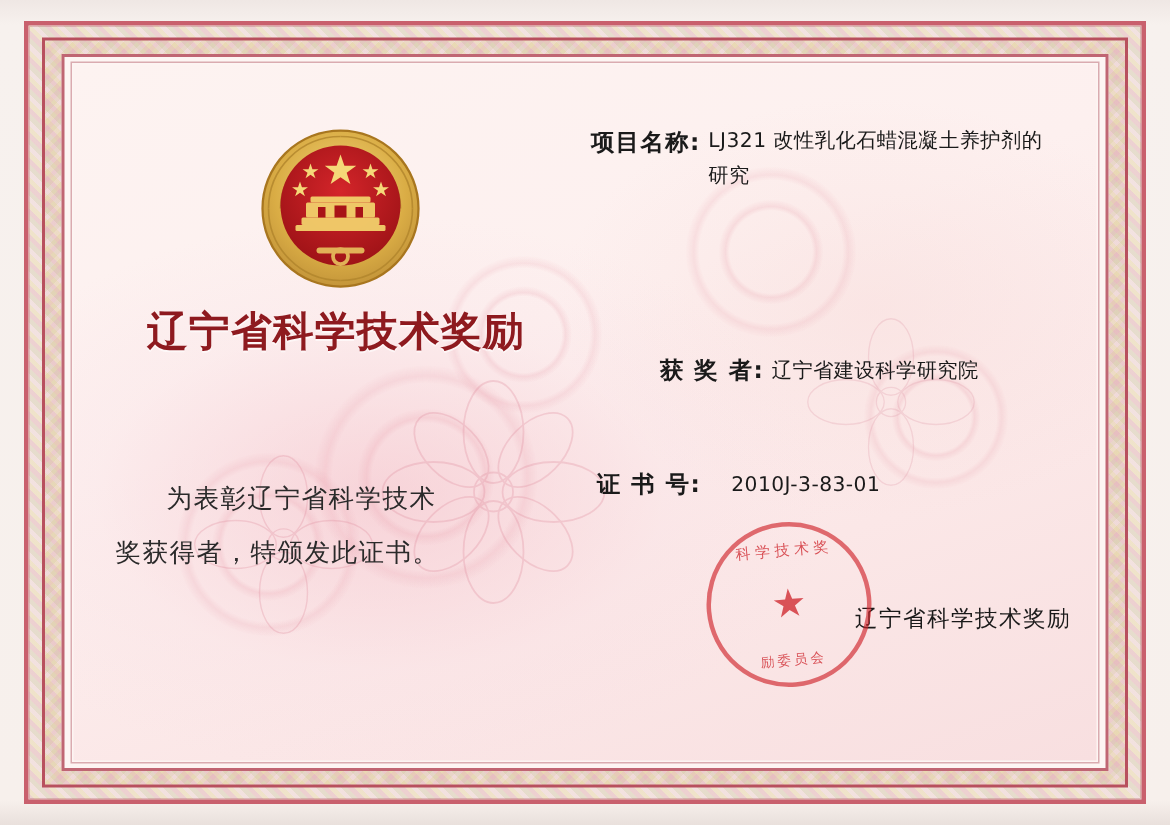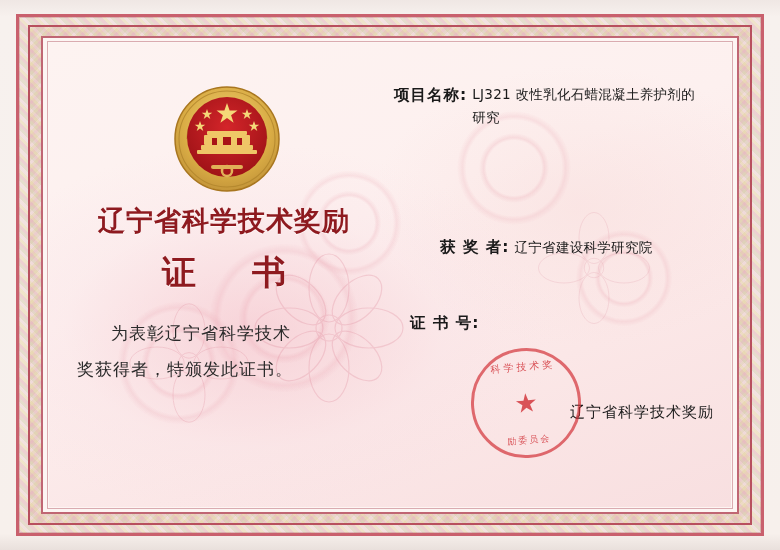--- a/index.html
+++ b/index.html
@@ -196,21 +196,21 @@
     margin-left: 5px;
     color: #1a1a1a;
     font-size: 13.5px;
     letter-spacing: 0.3px;
     max-width: 232px;
   }
   .row-project { left: 0; top: 40px; }
   .row-project .field-value { line-height: 23px; }
   .row-level { left: 0; top: 136px; }
   .row-winner { left: 0; top: 192px; margin-left: 46px; }
-  .row-number { left: 16px; top: 268px; gap: 15px; }
+  .row-number { left: 4px; top: 268px; gap: 15px; }
   .row-number .field-value { font-size: 13.5px; }
 
   .issuer {
     position: absolute;
     left: 20px;
     top: 330px;
     width: 300px;
     text-align: right;
     font-size: 15px;
     letter-spacing: 0.5px;
@@ -373,41 +373,41 @@
 
         <g fill="#e8c25f" opacity="0.9">
           <rect x="44" y="86" width="32" height="4" rx="2"></rect>
           <circle cx="60" cy="92" r="5" fill="none" stroke="#e8c25f" stroke-width="2.5"></circle>
         </g>
       </svg>
     </div>
 
     <div class="left-col">
       <div class="award-title">辽宁省科学技术奖励</div>
-      <div class="cert-word">证 书</div>
       <div class="body-text">
         <div class="body-line-1">为表彰辽宁省科学技术</div>
         <div class="body-line-2">奖获得者，特颁发此证书。</div>
       </div>
     </div>
 
     <div class="right-col">
       <div class="field-row row-project">
         <span class="field-label">项目名称:</span>
         <span class="field-value">LJ321 改性乳化石蜡混凝土养护剂的研究</span>
       </div>
 
 
       <div class="field-row row-winner">
         <span class="field-label">获 奖 者:</span>
         <span class="field-value">辽宁省建设科学研究院</span>
       </div>
 
       <div class="field-row row-number">
         <span class="field-label">证 书 号:</span>
+        <span class="field-value">2010J-3-83-01</span>
       </div>
 
       <div class="issue-date">辽宁省科学技术奖励</div>
     </div>
 
     <div class="seal">
       <div class="seal-text-top">科学技术奖</div>
       <div class="seal-star">★</div>
       <div class="seal-text-bottom">励委员会</div>
     </div>

